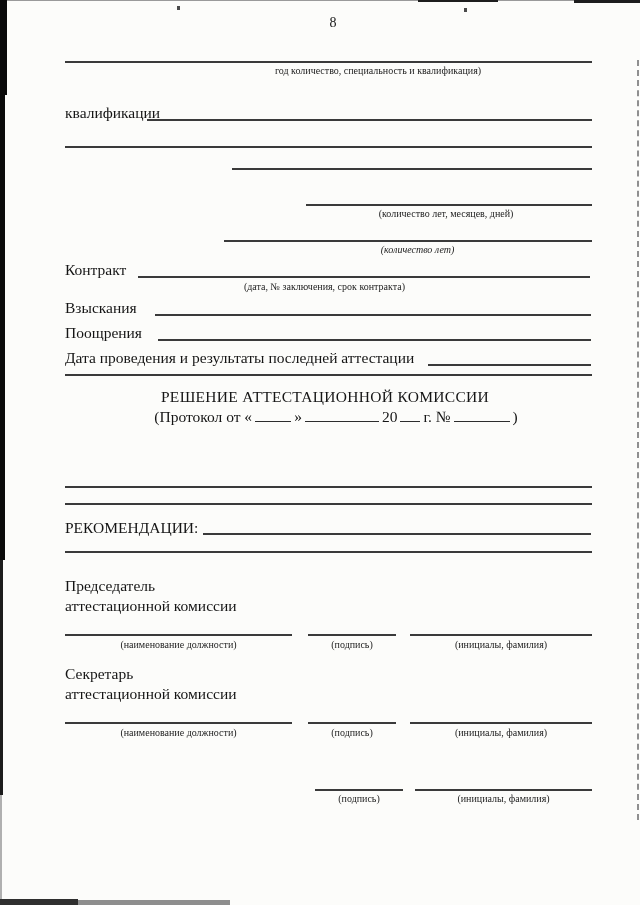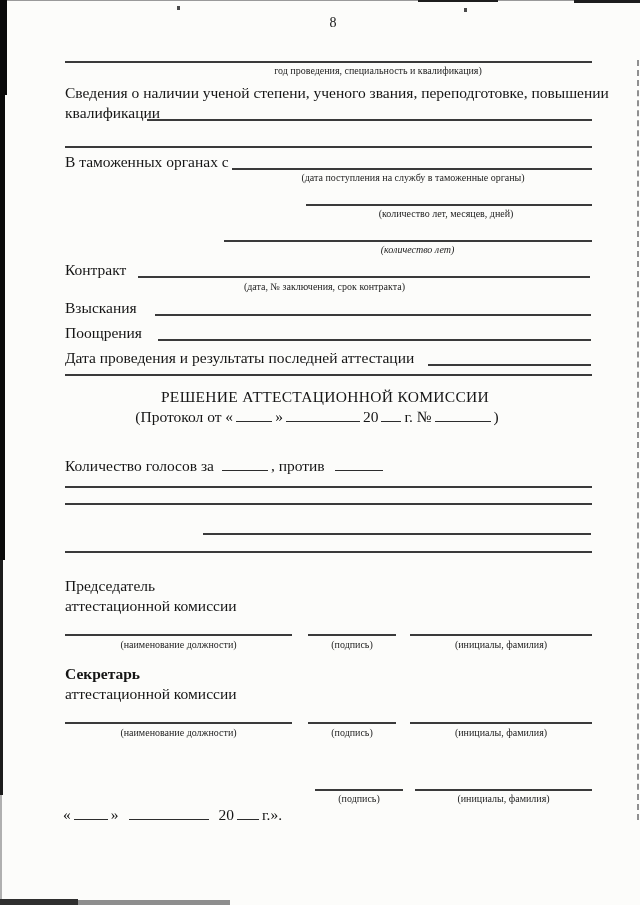--- a/index.html
+++ b/index.html
@@ -55,31 +55,28 @@
   <div class="artifact" style="left:0;top:795px;width:2px;height:110px;background:#b0b0b0;"></div>
   <div class="artifact" style="left:637px;top:60px;width:0;height:760px;border-left:2px dashed #8f8f8f;"></div>
   <div class="artifact" style="left:0;top:899px;width:78px;height:6px;background:#2f2f2f;"></div>
   <div class="artifact" style="left:78px;top:900px;width:152px;height:5px;background:#8e8e8e;"></div>
   <div class="artifact" style="left:177px;top:6px;width:3px;height:4px;background:#4a4a4a;"></div>
   <div class="artifact" style="left:464px;top:8px;width:3px;height:4px;background:#4a4a4a;"></div>
 
   <div class="t center" style="left:313px;top:13px;width:40px;font-size:14px;">8</div>
 
   <div class="ln" style="left:65px;top:61px;width:527px;"></div>
-  <div class="cap" style="left:258px;top:65px;width:240px;">год проведения, специальность и квалификация)</div>
+  <div class="cap" style="left:258px;top:65px;width:240px;">год количество, специальность и квалификация)</div>
 
-  <div class="t" style="left:65px;top:83px;">Сведения о наличии ученой степени, ученого звания, переподготовке, повышении</div>
   <div class="t" style="left:65px;top:103px;">квалификации</div>
   <div class="ln" style="left:147px;top:119px;width:445px;"></div>
 
   <div class="ln" style="left:65px;top:146px;width:527px;"></div>
 
-  <div class="t" style="left:65px;top:152px;">В таможенных органах с</div>
   <div class="ln" style="left:232px;top:168px;width:360px;"></div>
-  <div class="cap" style="left:288px;top:172px;width:250px;">(дата поступления на службу в таможенные органы)</div>
 
   <div class="ln" style="left:306px;top:204px;width:286px;"></div>
   <div class="cap" style="left:366px;top:208px;width:160px;">(количество лет, месяцев, дней)</div>
 
   <div class="ln" style="left:224px;top:240px;width:368px;"></div>
   <div class="cap" style="left:370px;top:244px;width:95px;font-style:italic;">(количество лет)</div>
 
   <div class="t" style="left:65px;top:260px;">Контракт</div>
   <div class="ln" style="left:138px;top:276px;width:452px;"></div>
   <div class="cap" style="left:232px;top:281px;width:185px;">(дата, № заключения, срок контракта)</div>
@@ -89,57 +86,52 @@
 
   <div class="t" style="left:65px;top:323px;">Поощрения</div>
   <div class="ln" style="left:158px;top:339px;width:433px;"></div>
 
   <div class="t" style="left:65px;top:348px;">Дата проведения и результаты последней аттестации</div>
   <div class="ln" style="left:428px;top:364px;width:163px;"></div>
   <div class="ln" style="left:65px;top:374px;width:527px;"></div>
 
   <div class="t center" style="left:65px;top:387px;width:520px;letter-spacing:0.3px;">РЕШЕНИЕ АТТЕСТАЦИОННОЙ КОМИССИИ</div>
 
-  <div class="t center" style="left:57px;top:407px;width:520px;text-align:center;">
+  <div class="t center" style="left:76px;top:407px;width:520px;text-align:center;">
     <span>(Протокол от «</span><span class="u" style="width:36px;"></span><span>»</span><span class="u" style="width:74px;"></span><span>20</span><span class="u" style="width:20px;"></span><span>г. №</span><span class="u" style="width:56px;"></span><span>)</span>
   </div>
 
-  <div class="t" style="left:65px;top:456px;">
-    <span>Количество голосов за</span><span class="u" style="width:46px;margin-left:8px;"></span><span>, против</span><span class="u" style="width:48px;margin-left:10px;"></span>
-  </div>
 
   <div class="ln" style="left:65px;top:486px;width:527px;"></div>
   <div class="ln" style="left:65px;top:503px;width:527px;"></div>
 
+  <div class="t" style="left:65px;top:518px;">РЕКОМЕНДАЦИИ:</div>
   <div class="ln" style="left:203px;top:533px;width:388px;"></div>
   <div class="ln" style="left:65px;top:551px;width:527px;"></div>
 
   <div class="t" style="left:65px;top:576px;">Председатель</div>
   <div class="t" style="left:65px;top:596px;">аттестационной комиссии</div>
 
   <div class="ln" style="left:65px;top:634px;width:227px;"></div>
   <div class="ln" style="left:308px;top:634px;width:88px;"></div>
   <div class="ln" style="left:410px;top:634px;width:182px;"></div>
   <div class="cap" style="left:65px;top:639px;width:227px;">(наименование должности)</div>
   <div class="cap" style="left:308px;top:639px;width:88px;">(подпись)</div>
   <div class="cap" style="left:410px;top:639px;width:182px;">(инициалы, фамилия)</div>
 
-  <div class="t" style="left:65px;top:664px;font-weight:bold;">Секретарь</div>
+  <div class="t" style="left:65px;top:664px;">Секретарь</div>
   <div class="t" style="left:65px;top:684px;">аттестационной комиссии</div>
 
   <div class="ln" style="left:65px;top:722px;width:227px;"></div>
   <div class="ln" style="left:308px;top:722px;width:88px;"></div>
   <div class="ln" style="left:410px;top:722px;width:182px;"></div>
   <div class="cap" style="left:65px;top:727px;width:227px;">(наименование должности)</div>
   <div class="cap" style="left:308px;top:727px;width:88px;">(подпись)</div>
   <div class="cap" style="left:410px;top:727px;width:182px;">(инициалы, фамилия)</div>
 
 
   <div class="ln" style="left:315px;top:789px;width:88px;"></div>
   <div class="ln" style="left:415px;top:789px;width:177px;"></div>
   <div class="cap" style="left:315px;top:793px;width:88px;">(подпись)</div>
   <div class="cap" style="left:415px;top:793px;width:177px;">(инициалы, фамилия)</div>
 
-  <div class="t" style="left:63px;top:805px;">
-    <span>«</span><span class="u" style="width:34px;"></span><span>»</span><span class="u" style="width:80px;margin-left:10px;margin-right:10px;"></span><span>20</span><span class="u" style="width:22px;"></span><span>г.».</span>
-  </div>
 
 </div>
 
 </body></html>

